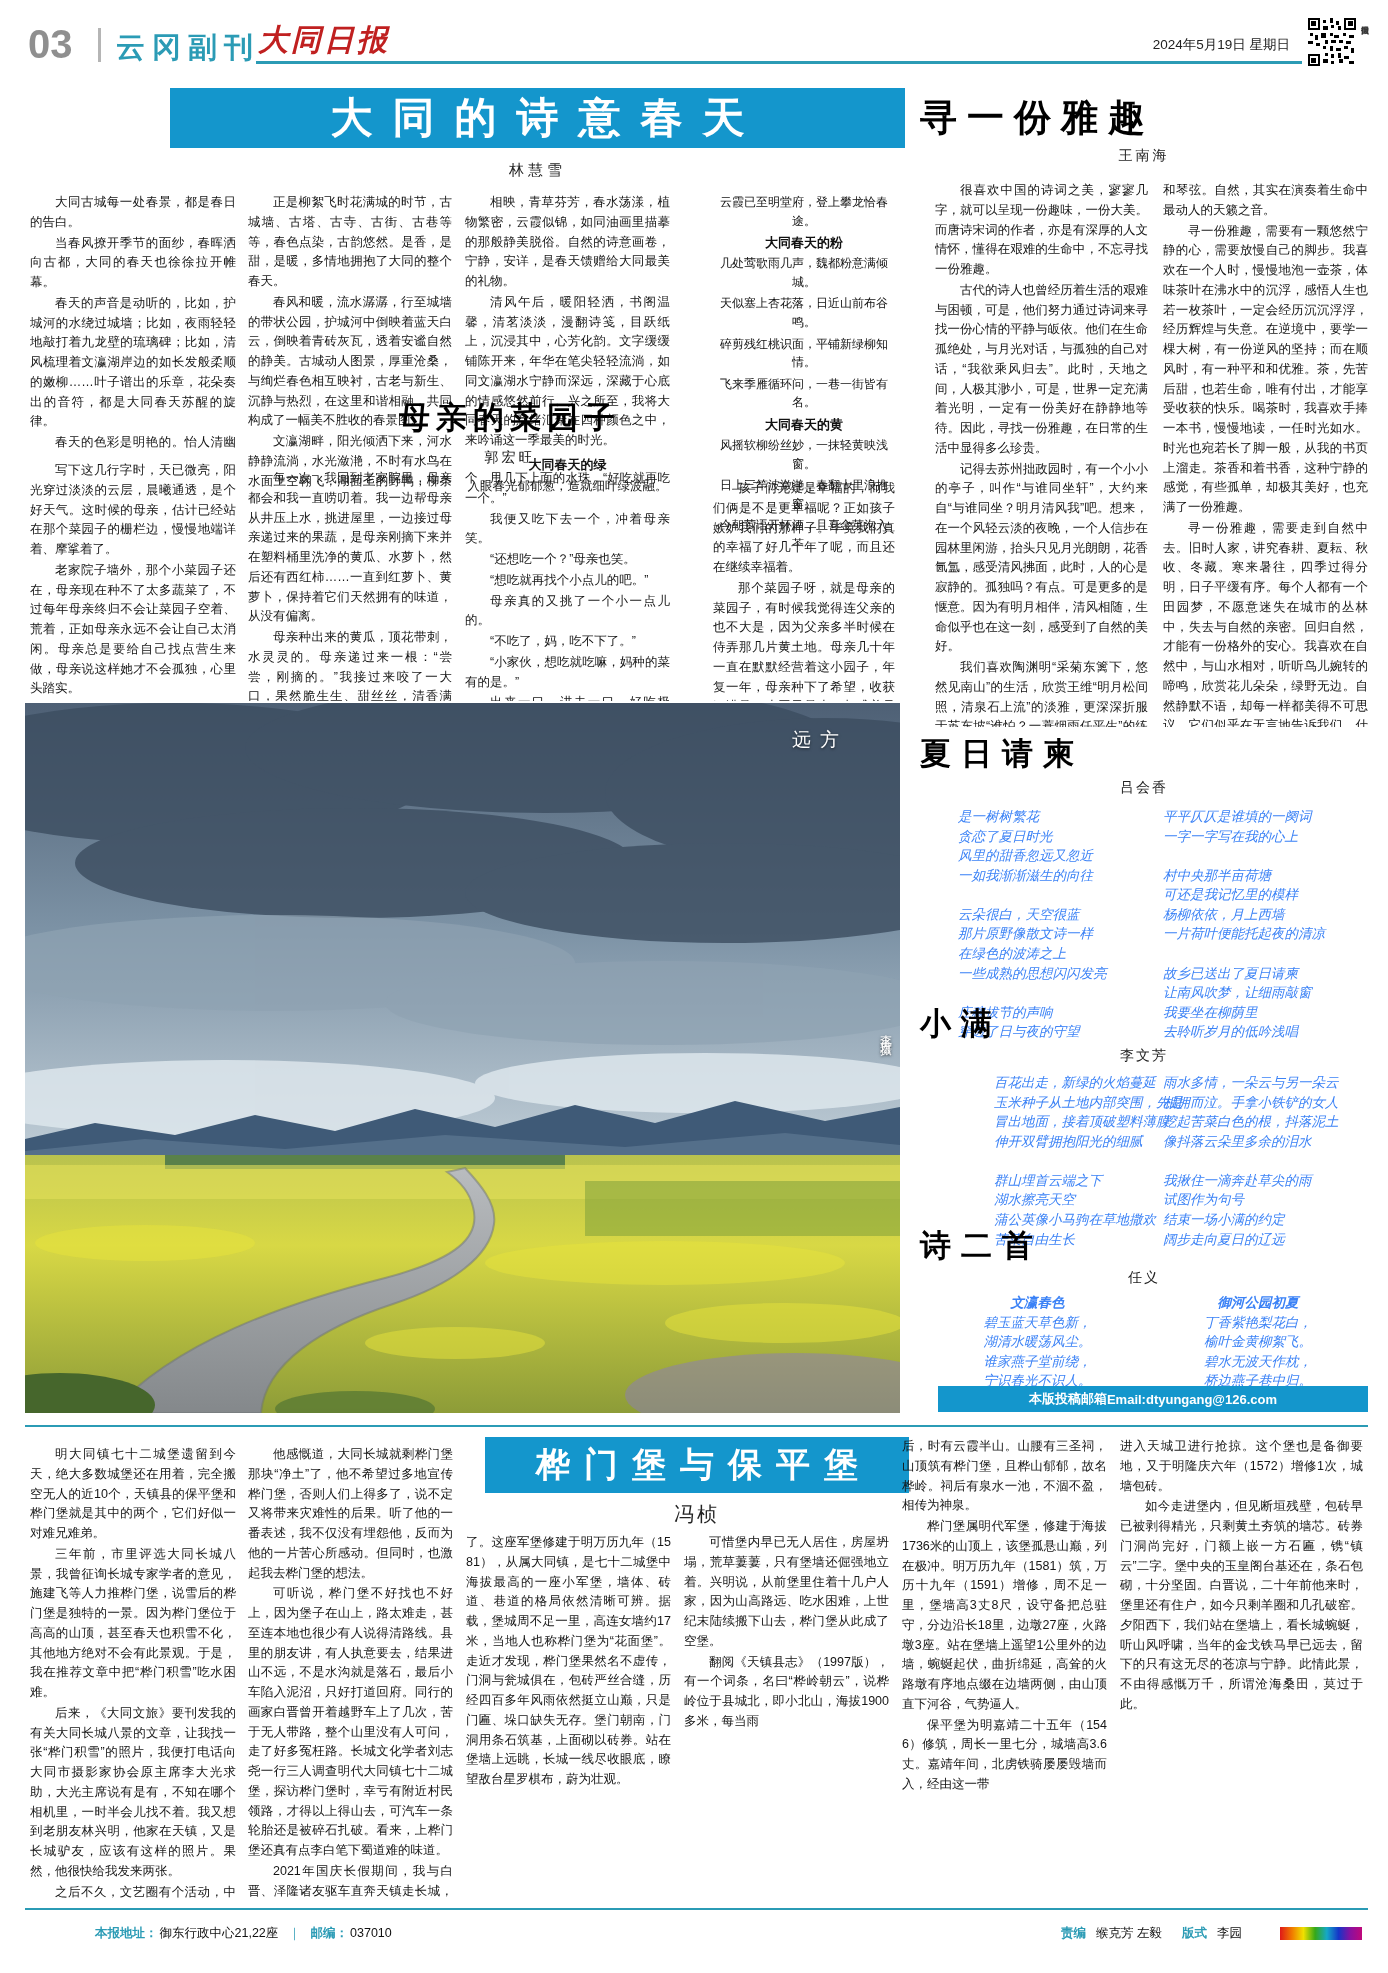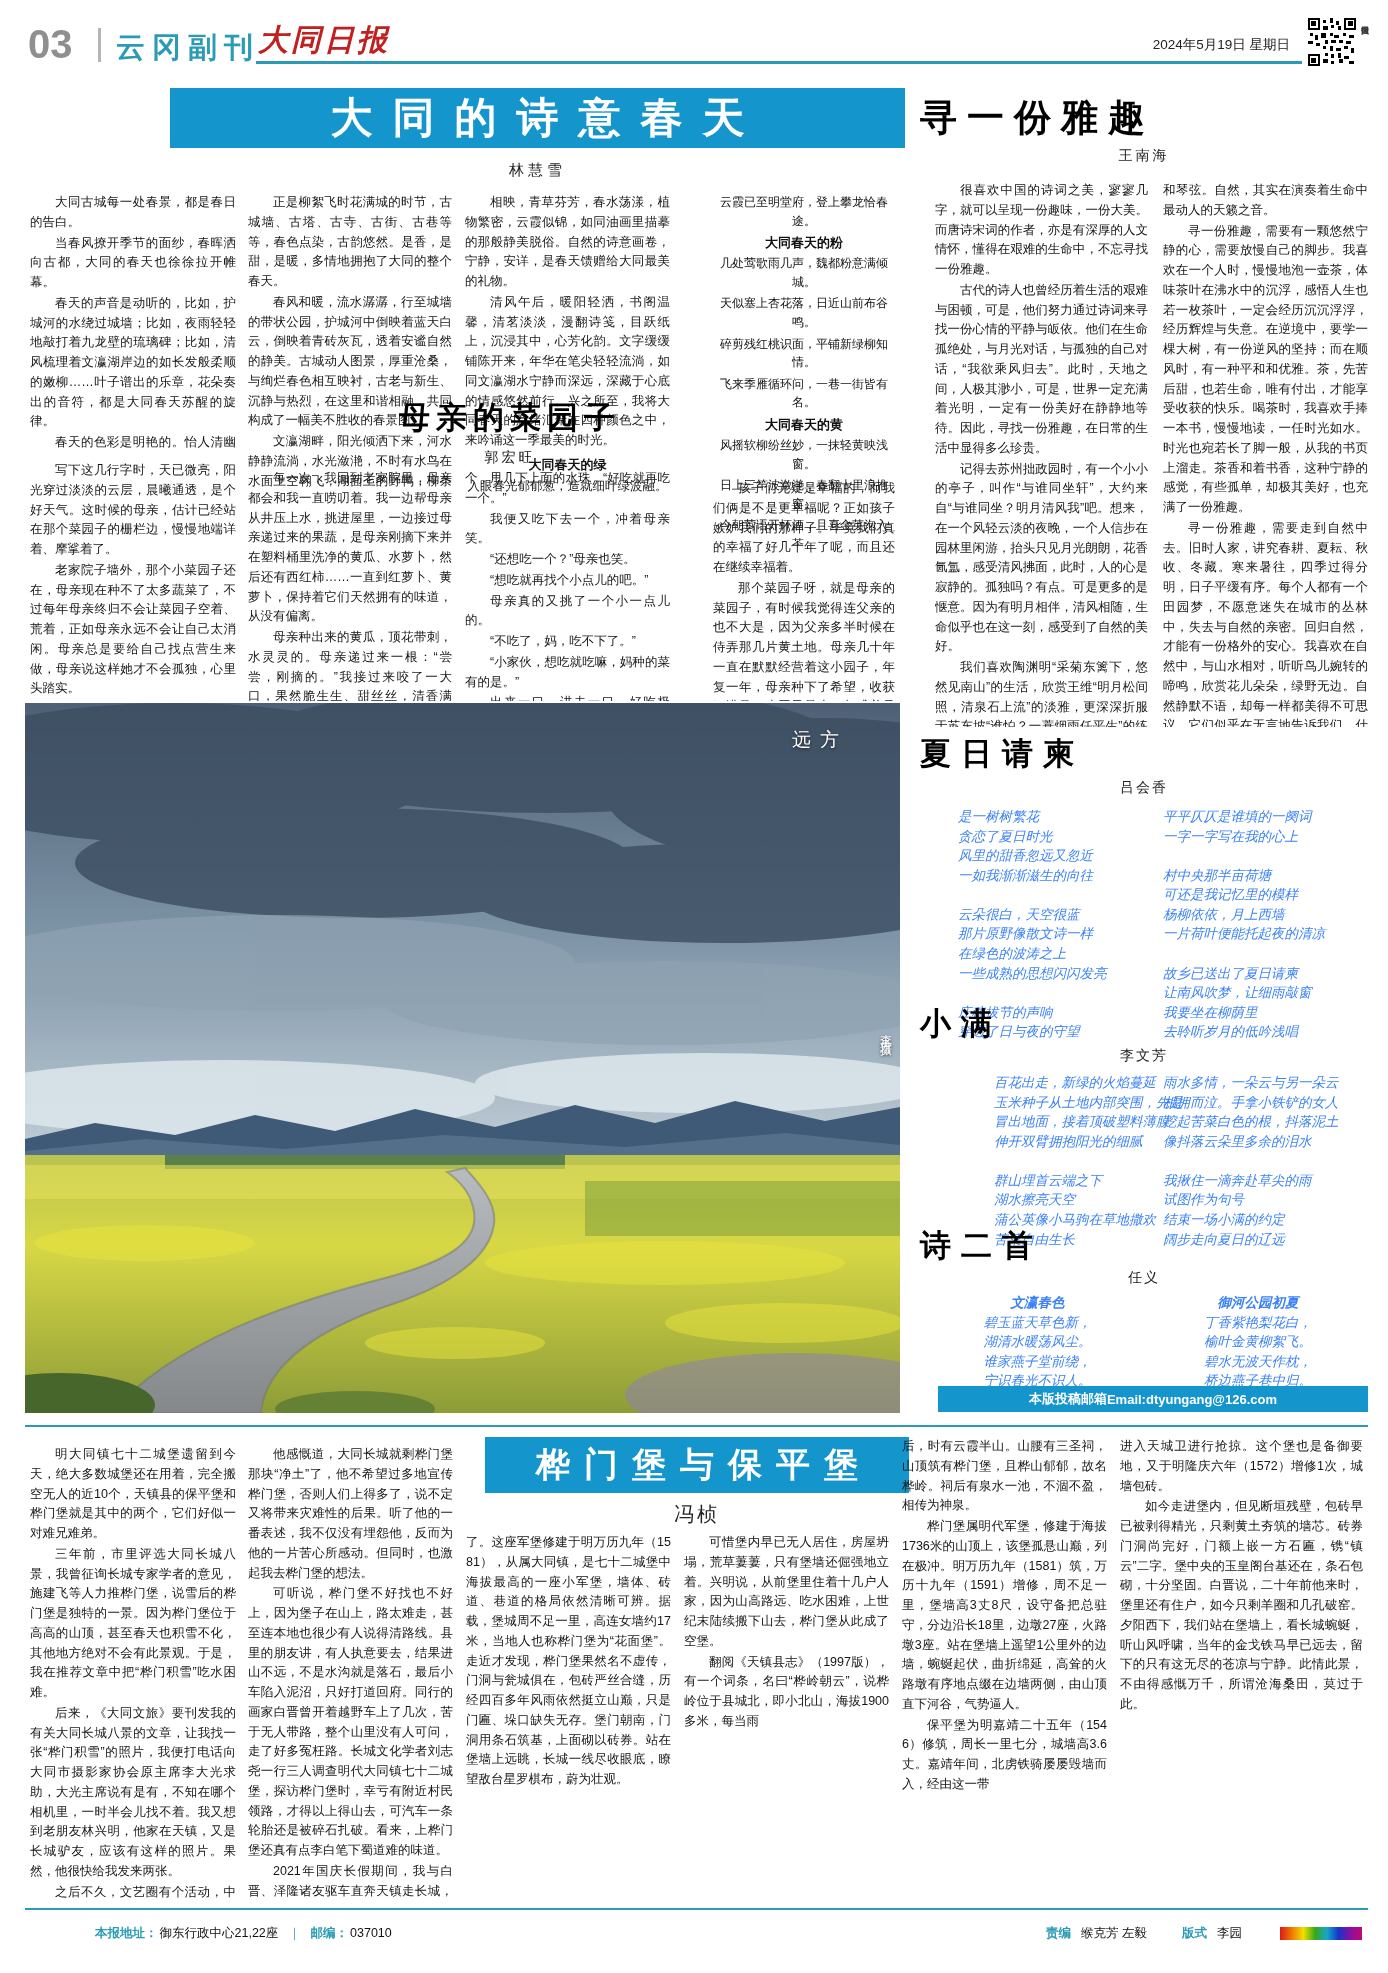--- a/index.html
+++ b/index.html
@@ -357,19 +357,19 @@
     <div style="margin-left:70px;display:flex;align-items:center;gap:2px;">
       <span class="teal" style="font-weight:bold;">本报地址：</span>
       <span>御东行政中心21,22座</span>
       <span class="teal" style="margin:0 8px;">｜</span>
       <span class="teal" style="font-weight:bold;">邮编：</span>
       <span>037010</span>
     </div>
     <div style="margin-left:auto;display:flex;align-items:center;gap:10px;margin-right:6px;">
       <span class="teal" style="font-weight:bold;">责编</span>
       <span>缑克芳  左毅</span>
-      <span class="teal" style="font-weight:bold;margin-left:25px;">版式</span>
+      <span class="teal" style="font-weight:bold;margin-left:10px;">版式</span>
       <span>李园</span>
       <span class="rainbow" style="margin-left:28px;"></span>
     </div>
   </div>
 
 </div>
 
 </body></html>

